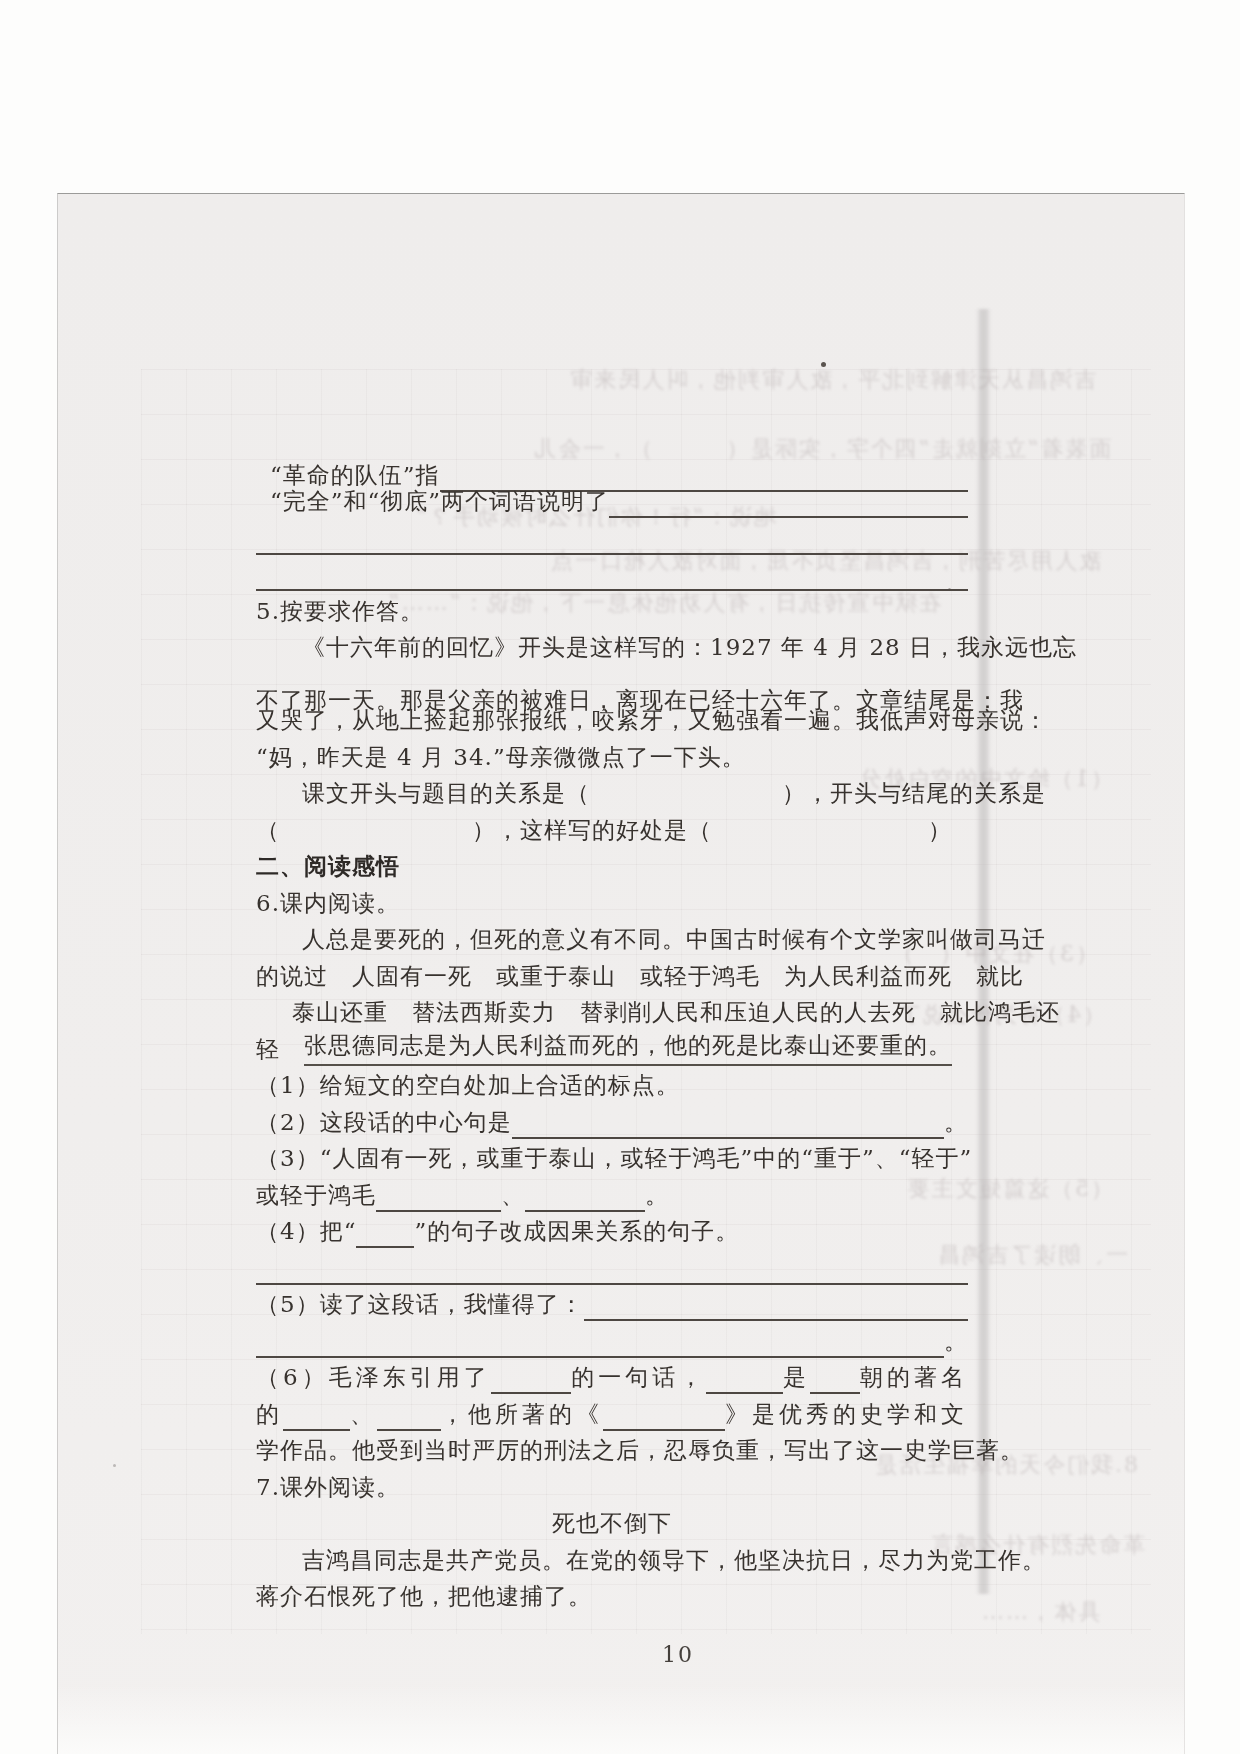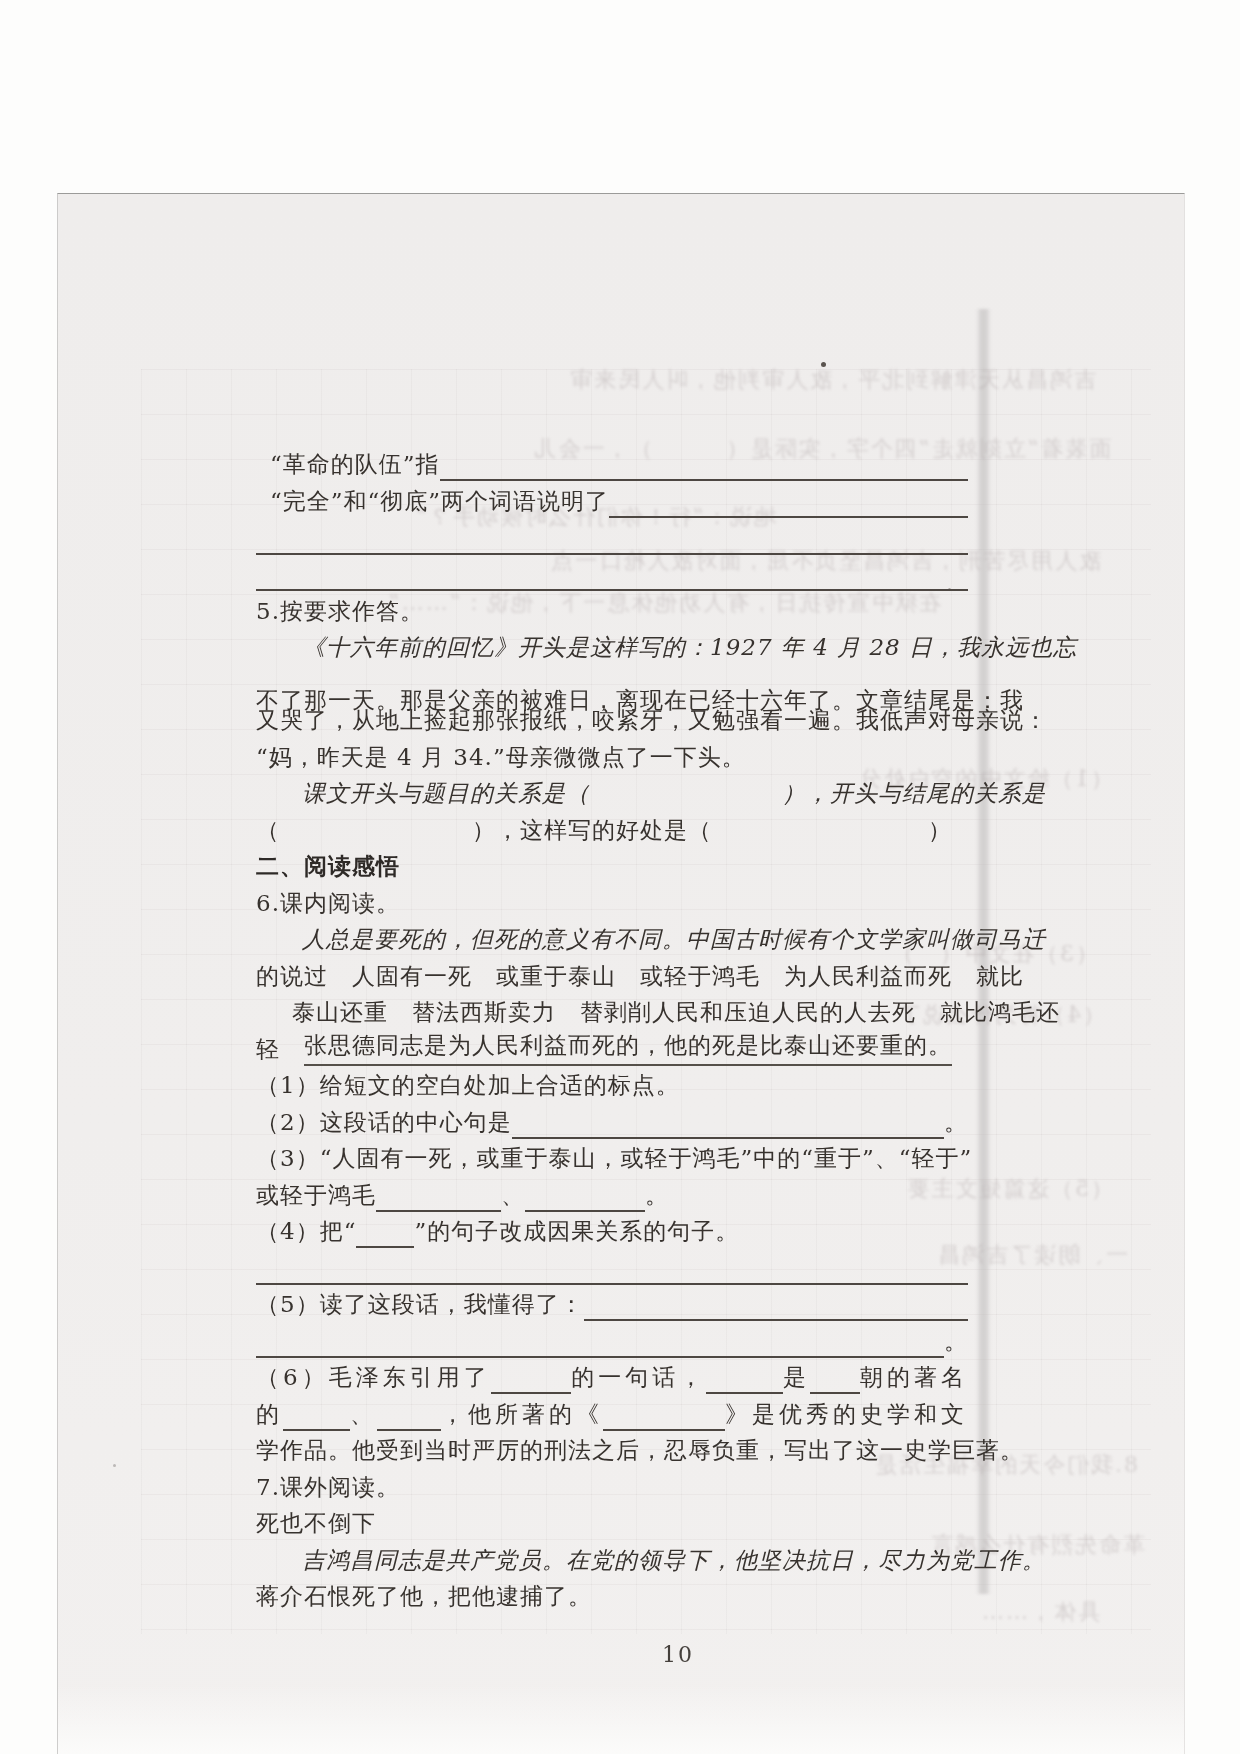--- a/index.html
+++ b/index.html
@@ -31,25 +31,25 @@
   
   .ghost { position:absolute; transform:scaleX(-1); color:#a99fa0; opacity:.38;
     filter:blur(1.4px); font-size:22px; letter-spacing:2px; white-space:nowrap;
     overflow:hidden; pointer-events:none; }
 
   
   .line { position:absolute; left:198px; width:712px; height:37px;
     display:flex; align-items:flex-end; font-size:23px; line-height:34px;
     color:#37322e; letter-spacing:1px; white-space:nowrap; }
   .line span { display:inline-block; }
-  .indent { padding-left:46px;font-style:italic; }
+  .indent { padding-left:46px; }
   .indent-sm { padding-left:14px; }
   .bold { font-weight:700; color:#2e2a27;
     font-family:"DejaVu Sans","Liberation Sans",sans-serif; }
-  .center { }
+  .center { justify-content:center; }
   .spread { letter-spacing:4px; }
 
   .bl { border-bottom:2px solid #4d4742; height:30px; }
   .bl-fill { flex:1 1 auto; min-width:20px; }
   .bl-row { width:100%; }
   .u-text { border-bottom:2px solid #55504a; padding-bottom:2px; }
 
   .footer-num { position:absolute; left:540px; top:1448px; width:160px; text-align:center;
     font-size:22px; color:#45403c; letter-spacing:2px; }
 </style>
@@ -72,21 +72,21 @@
   <div class="ghost" style="left:800px; top:980px; width:255px;">（5）这篇短文主要</div>
   <div class="ghost" style="left:790px; top:1046px; width:280px;">一、朗读了吉鸿昌</div>
   <div class="ghost" style="left:780px; top:1256px; width:300px;">8.我们今天的幸福生活是</div>
   <div class="ghost" style="left:787px; top:1336px; width:300px;">革命先烈有什么感言</div>
   <div class="ghost" style="left:792px; top:1403px; width:250px;">具体，……</div>
 
   <div class="speck" style="left:763px; top:168px; width:5px; height:5px;"></div>
   <div class="speck" style="left:890px; top:394px; width:3px; height:3px; opacity:.5;"></div>
   <div class="speck" style="left:55px; top:1270px; width:3px; height:3px; opacity:.35;"></div>
 
-  <div class="line indent-sm" style="top:250px;">
+  <div class="line indent-sm" style="top:261px;">
     <span>“革命的队伍”指</span>
     <span class="bl bl-fill"></span>
   </div>
   <div class="line indent-sm" style="top:287px;">
     <span>“完全”和“彻底”两个词语说明了</span>
     <span class="bl bl-fill"></span>
   </div>
   <div class="line" style="top:324px;">
     <span class="bl bl-row"></span>
   </div>

